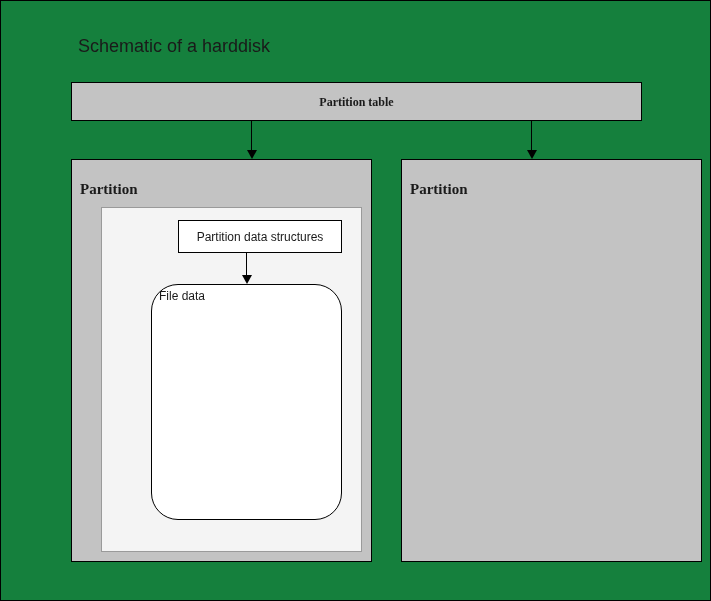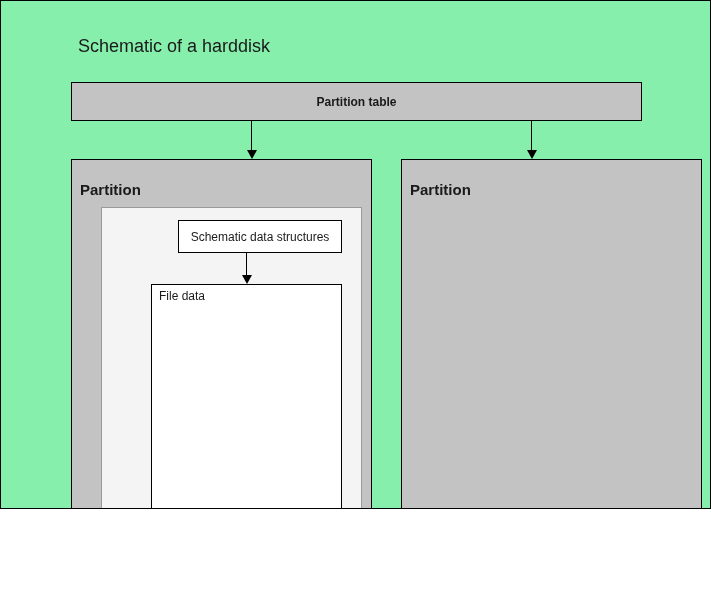--- a/index.html
+++ b/index.html
@@ -8,22 +8,22 @@
     padding: 0;
     background: #ffffff;
   }
   body {
     font-family: "Liberation Sans", sans-serif;
     -webkit-font-smoothing: antialiased;
   }
   #canvas {
     position: relative;
     width: 711px;
-    height: 509px;
-    background: #86efac;
+    height: 601px;
+    background: #15803d;
     box-sizing: border-box;
     border: 1px solid #000000;
     overflow: hidden;
   }
 
   
   .diagram-title {
     position: absolute;
     left: 77px;
     top: 33px;
@@ -35,20 +35,21 @@
   }
 
   
   .box {
     position: absolute;
     box-sizing: border-box;
     border: 1px solid #000000;
   }
   .box-gray {
     background: #c3c3c3;
+    font-family: Liberation Serif, serif;
   }
   .box-white {
     background: #ffffff;
   }
   .box-light {
     background: #f4f4f4;
     border: 1px solid #9a9a9a;
   }
 
   
@@ -115,20 +116,21 @@
     color: #1a1a1a;
     white-space: nowrap;
   }
 
   
   #file-data-box {
     left: 150px;
     top: 283px;
     width: 191px;
     height: 236px;
+    border-radius: 27px;
   }
   #file-data-box .label {
     position: absolute;
     left: 7px;
     top: 4px;
     font-size: 12px;
     color: #1a1a1a;
     white-space: nowrap;
   }
 
@@ -183,21 +185,21 @@
     <span class="head"></span>
   </div>
 
   <div class="box box-gray partition" id="partition-left">
     <span class="label">Partition</span>
   </div>
 
   <div class="box box-light" id="filesystem-container"></div>
 
   <div class="box box-white" id="filesystem-box">
-    <span class="label">Schematic data structures</span>
+    <span class="label">Partition data structures</span>
   </div>
 
   <div class="arrow" id="arrow-fs-to-file">
     <span class="shaft"></span>
     <span class="head"></span>
   </div>
 
   <div class="box box-white" id="file-data-box">
     <span class="label">File data</span>
   </div>

